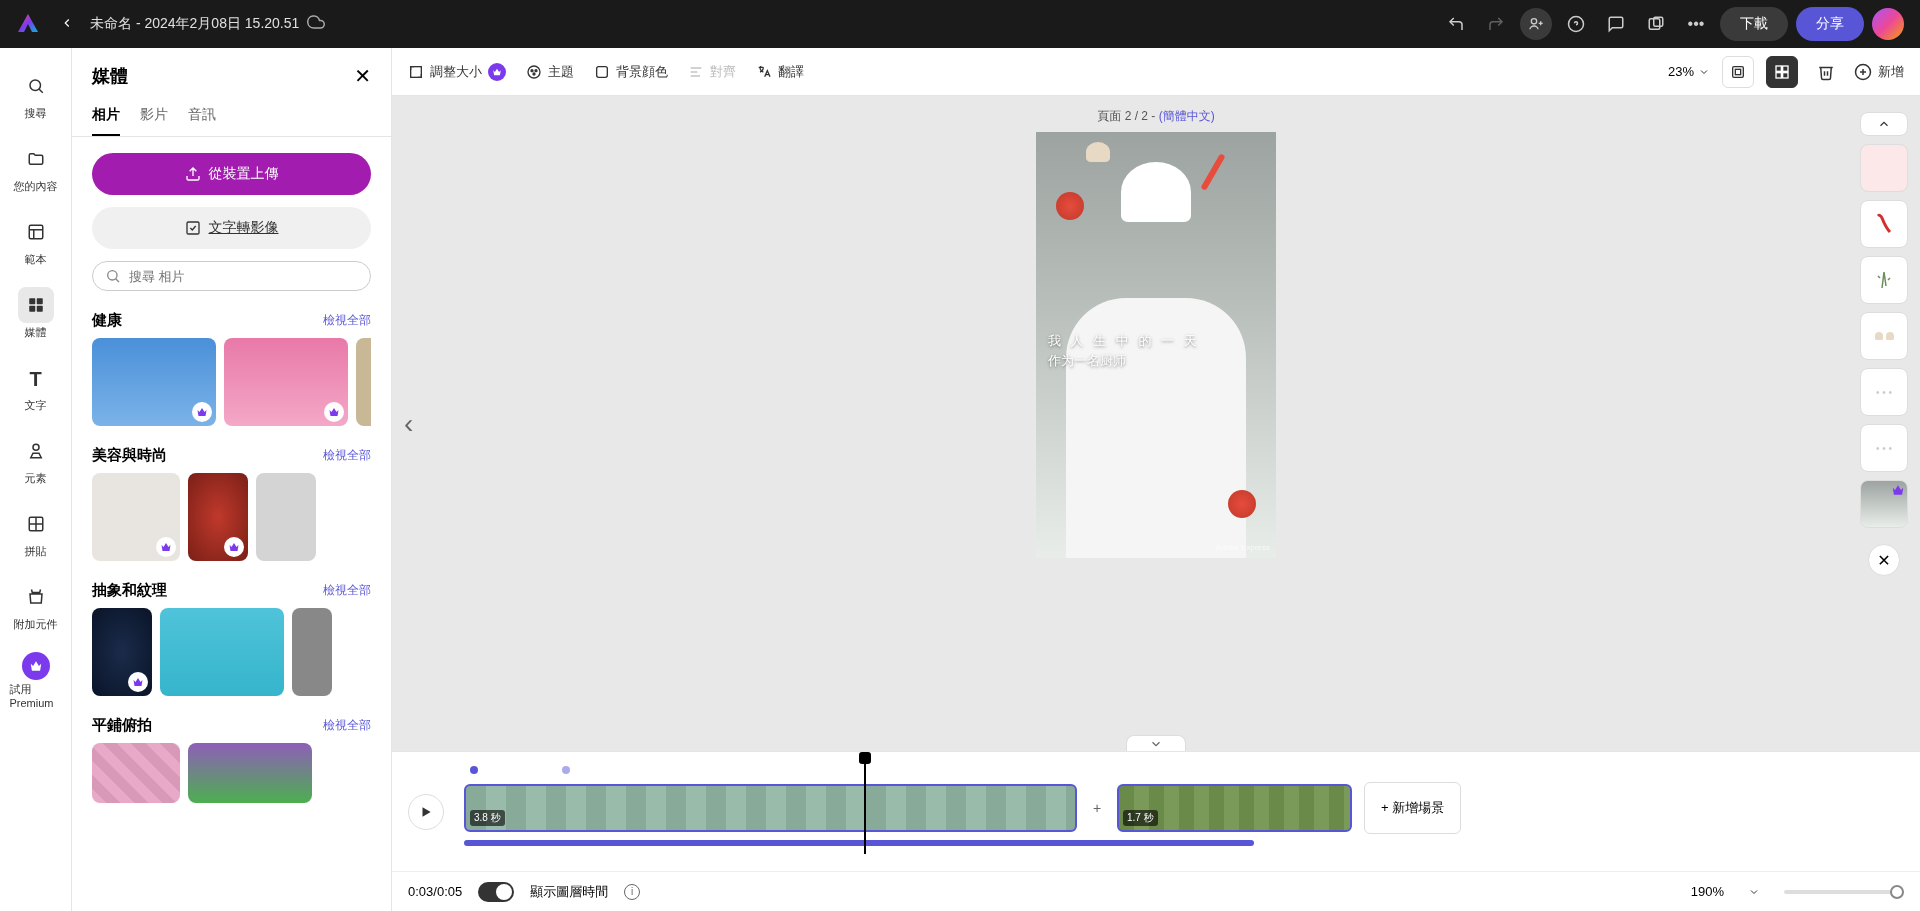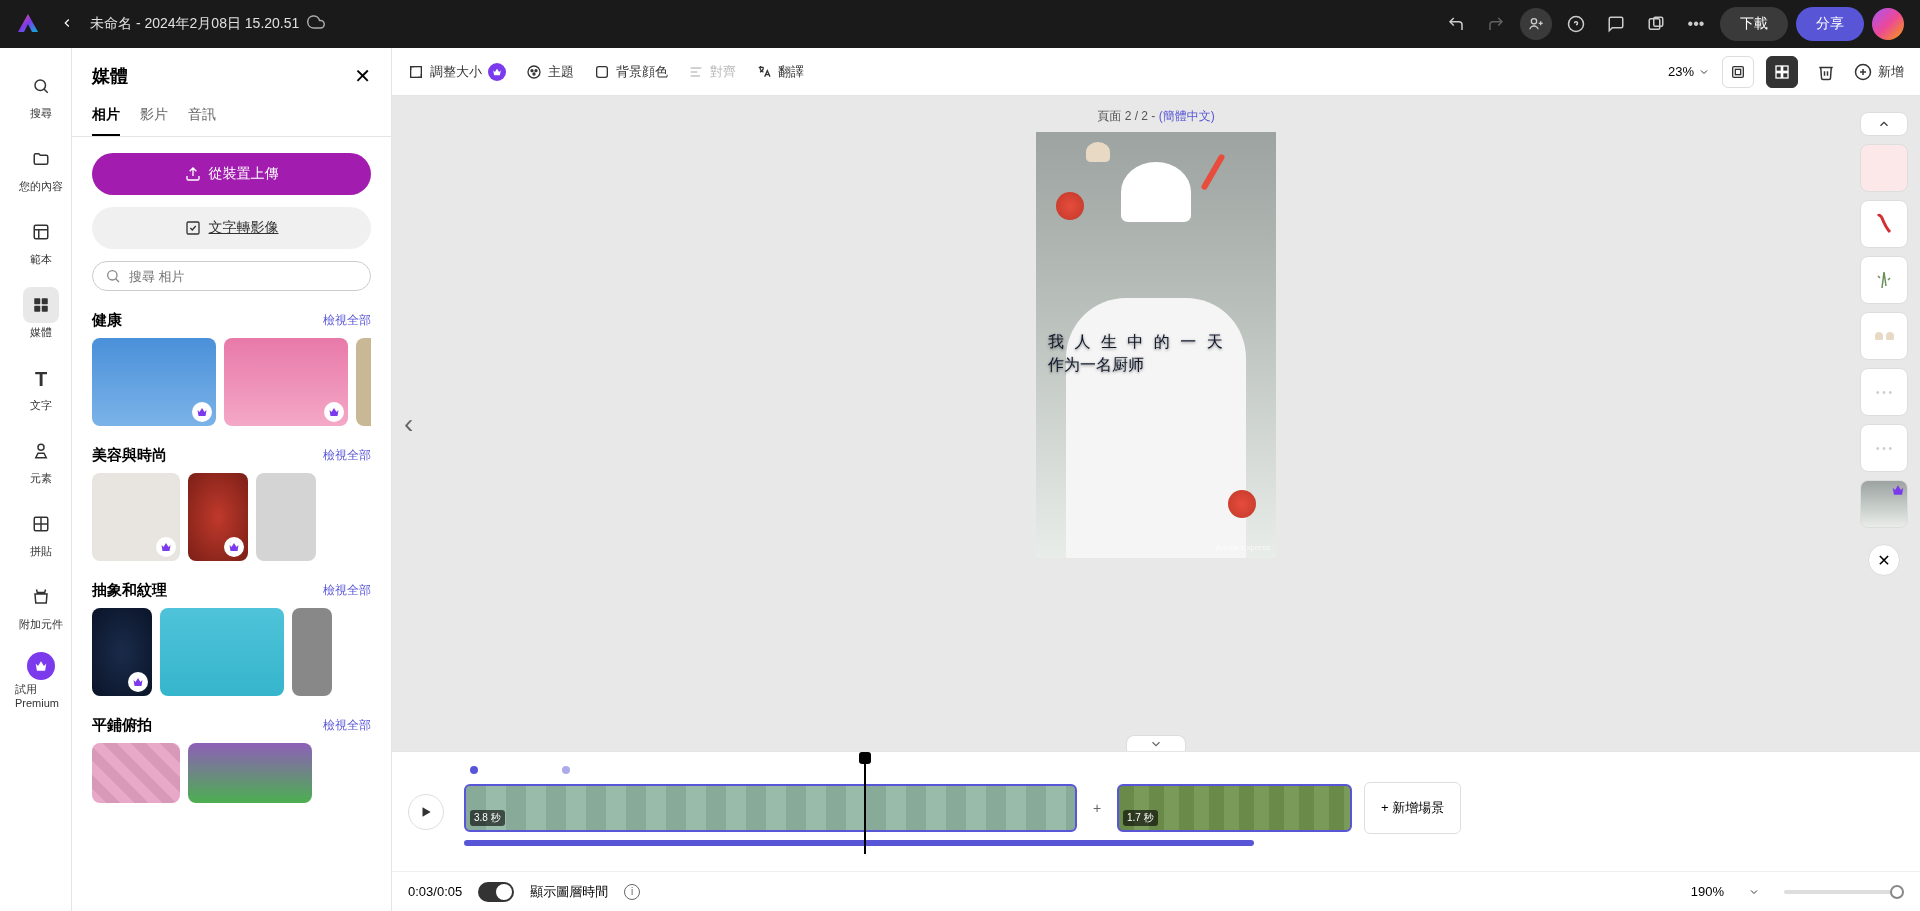--- a/index.html
+++ b/index.html
@@ -13,21 +13,21 @@
 .doc-title { font-size: 14px; color: #e0e0e0; margin-right: 8px; }
 .cloud-icon { color: #aaa; }
 .topbar-right { margin-left: auto; display: flex; align-items: center; gap: 8px; }
 .icon-btn { width: 32px; height: 32px; border-radius: 50%; background: transparent; border: none; color: #ccc; cursor: pointer; display: flex; align-items: center; justify-content: center; font-size: 16px; }
 .icon-btn.circle { background: #3a3a3a; }
 .btn-download { background: #3a3a3a; color: #fff; border: none; padding: 8px 20px; border-radius: 20px; cursor: pointer; font-size: 14px; }
 .btn-share { background: #5856d6; color: #fff; border: none; padding: 8px 20px; border-radius: 20px; cursor: pointer; font-size: 14px; }
 .avatar { width: 32px; height: 32px; border-radius: 50%; background: linear-gradient(135deg,#a855f7,#ec4899,#f59e0b); }
 
 
-.leftrail { position: absolute; left: 0; top: 48px; bottom: 0; width: 72px; background: #fff; border-right: 1px solid #e5e5e5; display: flex; flex-direction: column; align-items: flex-end; padding-top: 12px; gap: 4px; }
+.leftrail { position: absolute; left: 0; top: 48px; bottom: 0; width: 72px; background: #fff; border-right: 1px solid #e5e5e5; display: flex; flex-direction: column; align-items: center; padding-top: 12px; gap: 4px; }
 .rail-item { width: 60px; display: flex; flex-direction: column; align-items: center; padding: 8px 4px; cursor: pointer; border-radius: 8px; }
 .rail-item.active .rail-icon-box { background: #e8e8e8; }
 .rail-icon-box { width: 36px; height: 36px; border-radius: 8px; display: flex; align-items: center; justify-content: center; }
 .rail-item span { font-size: 11px; color: #333; margin-top: 2px; }
 .rail-icon { font-size: 18px; color: #333; }
 .premium-badge { width: 28px; height: 28px; border-radius: 50%; background: #7c3aed; display: flex; align-items: center; justify-content: center; color: #fff; }
 
 
 .mediapanel { position: absolute; left: 72px; top: 48px; bottom: 0; width: 320px; background: #fff; border-right: 1px solid #e5e5e5; display: flex; flex-direction: column; overflow-y: auto; }
 .panel-header { display: flex; align-items: center; justify-content: space-between; padding: 16px 20px 8px; }
@@ -65,21 +65,21 @@
 .sq-btn.dark { background: #333; color: #fff; border-color: #333; }
 
 
 .canvas-area { flex: 1; background: #e8e8e8; position: relative; overflow: hidden; }
 .page-label { position: absolute; left: 50%; top: 12px; transform: translateX(-50%); font-size: 12px; color: #555; }
 .page-label a { color: #5856d6; }
 .canvas { position: absolute; left: 50%; top: 36px; transform: translateX(-50%); width: 240px; height: 426px; background: #888; display: flex; align-items: center; justify-content: center; overflow: hidden; }
 .chef-bg { position: absolute; inset: 0; background: linear-gradient(180deg,#9ca3a0 0%,#b8beba 40%,#e8ede9 100%); }
 .chef-hat { position: absolute; top: 30px; left: 50%; transform: translateX(-50%); width: 70px; height: 60px; background: #fff; border-radius: 50% 50% 10% 10%; }
 .chef-body { position: absolute; bottom: 0; left: 50%; transform: translateX(-50%); width: 180px; height: 260px; background: #f5f5f5; border-radius: 60px 60px 0 0; }
-.canvas-text { position: absolute; left: 12px; top: 200px; color: #0f172a; font-size: 16px; text-shadow: 0 1px 3px rgba(0,0,0,0.5); letter-spacing: 3px; }
+.canvas-text { position: absolute; left: 12px; top: 200px; color: #ffffff; font-size: 13px; text-shadow: 0 1px 3px rgba(0,0,0,0.5); letter-spacing: 3px; }
 .canvas-text .line2 { letter-spacing: 0; margin-top: 2px; }
 .veg { position: absolute; width: 28px; height: 28px; border-radius: 50%; }
 .tomato1 { background: radial-gradient(circle,#e74c3c,#c0392b); top: 60px; left: 20px; }
 .tomato2 { background: radial-gradient(circle,#e74c3c,#c0392b); bottom: 40px; right: 20px; }
 .pepper { width: 6px; height: 40px; background: #e74c3c; border-radius: 3px; transform: rotate(30deg); top: 20px; right: 60px; }
 .mushroom { background: #e8d9c5; top: 10px; left: 50px; width: 24px; height: 20px; border-radius: 50% 50% 20% 20%; }
 .watermark { position: absolute; right: 6px; bottom: 6px; font-size: 8px; color: #fff; opacity: 0.7; }
 .nav-arrow { position: absolute; left: 12px; top: 50%; transform: translateY(-50%); font-size: 28px; color: #666; cursor: pointer; }
 .collapse-bar { position: absolute; bottom: 0; left: 50%; transform: translateX(-50%); width: 60px; height: 16px; background: #fff; border: 1px solid #ddd; border-bottom: none; border-radius: 8px 8px 0 0; display: flex; align-items: center; justify-content: center; cursor: pointer; font-size: 12px; }
 

